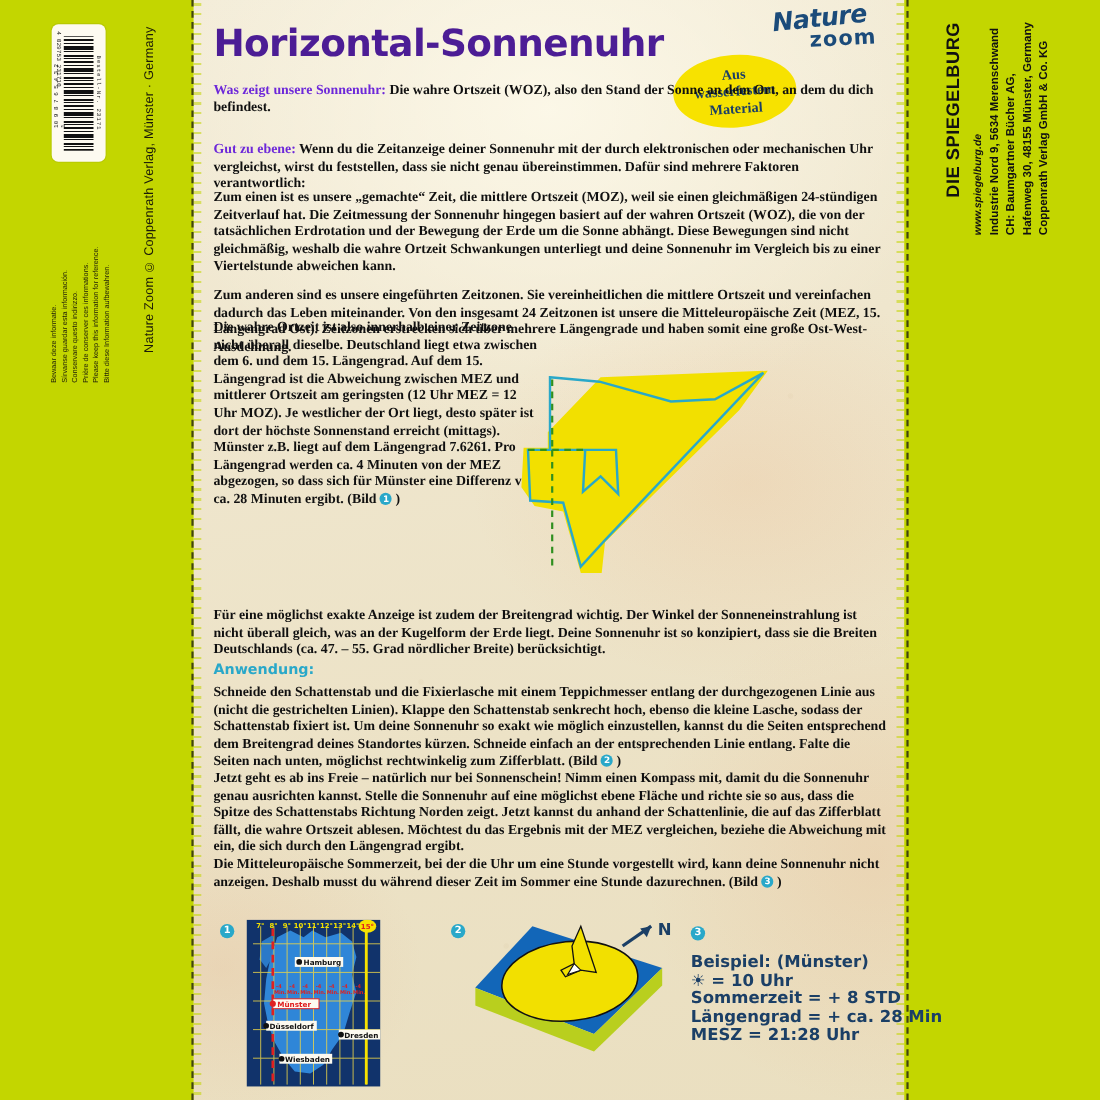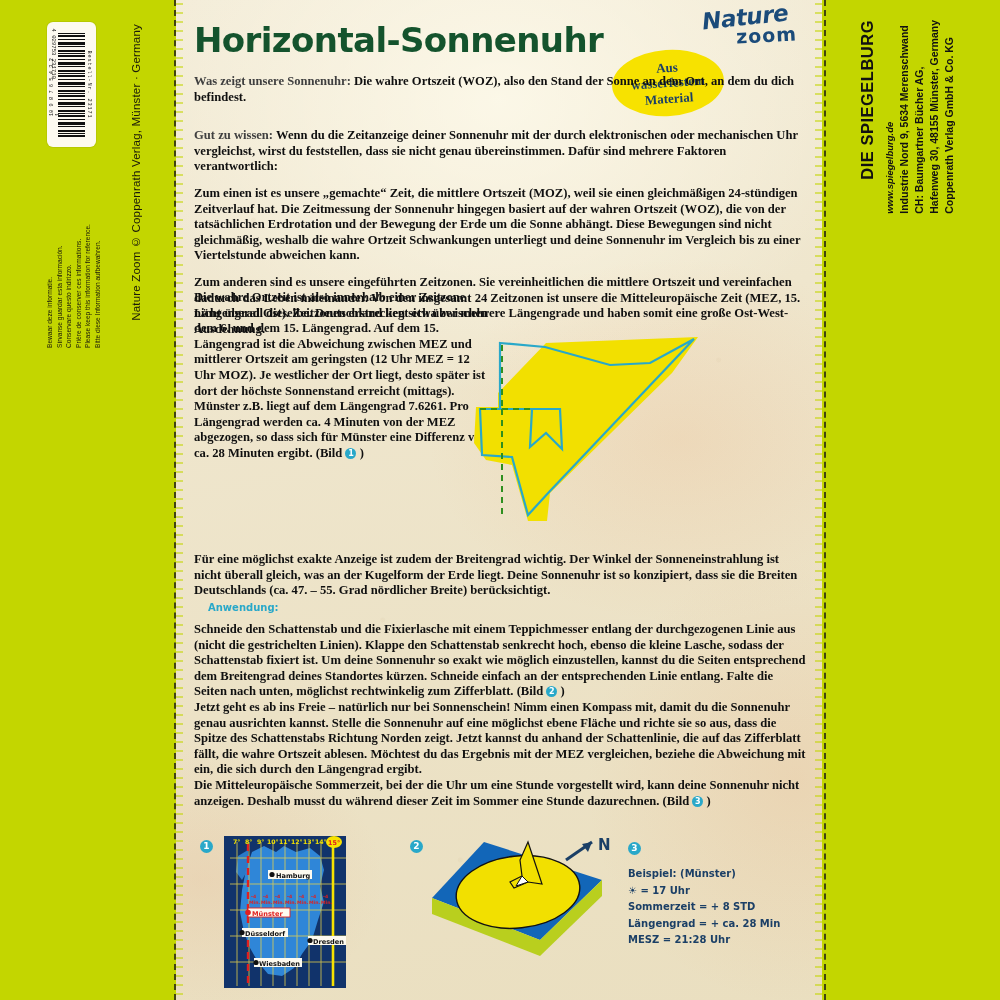--- a/index.html
+++ b/index.html
@@ -93,48 +93,48 @@
 
   
   .badge{position:absolute;left:612px;top:50px;width:112px;height:66px;
     background:#f7e200;border-radius:50%;display:flex;align-items:center;justify-content:center;
     transform:rotate(-4deg);}
   .badge span{display:block;text-align:center;font-family:"Liberation Serif",serif;
     font-weight:700;font-size:13px;line-height:15.5px;color:#1b3f66;}
 
   
   .title{position:absolute;left:194px;top:20px;font-family:"DejaVu Sans",sans-serif;
-    font-weight:700;font-size:34px;color:#14532d;letter-spacing:-.6px;}
+    font-weight:700;font-size:34px;color:#4c1d95;letter-spacing:-.6px;}
   .copy{position:absolute;left:194px;width:612px;color:#101010;
     font-size:12.6px;line-height:15.6px;font-weight:700;}
   .copy p{margin:0 0 11px 0;}
-  .lead{color:#404040;font-weight:700;}
+  .lead{color:#6d28d9;font-weight:700;}
   .blk1{top:74px}
   .blk2{top:128px}
-  .blk3{top:186px}
+  .blk3{top:172px}
   .blk4{top:290px;width:300px}
   .blk5{top:552px}
-  .anw-head{position:absolute;left:208px;top:602px;font-family:"DejaVu Sans",sans-serif;
-    font-weight:700;font-size:10px;color:#29a8c9;}
+  .anw-head{position:absolute;left:194px;top:602px;font-family:"DejaVu Sans",sans-serif;
+    font-weight:700;font-size:13px;color:#29a8c9;}
   .blk6{top:622px}
   .num{display:inline-block;width:11px;height:11px;border-radius:50%;background:#29a8c9;
     color:#fff;font-family:"DejaVu Sans",sans-serif;font-size:8px;font-weight:700;
     text-align:center;line-height:11px;vertical-align:1px;}
 
   
   .gnomon{position:absolute;left:450px;top:325px;width:270px;height:200px;}
 
   
   .fig-badge{position:absolute;width:13px;height:13px;border-radius:50%;background:#29a8c9;
     color:#fff;font-family:"DejaVu Sans",sans-serif;font-size:9px;font-weight:700;
     text-align:center;line-height:13px;}
   .map{position:absolute;left:224px;top:836px;width:122px;height:152px;overflow:hidden;}
   .fig2{position:absolute;left:432px;top:836px;width:190px;height:152px;}
   .fig3{position:absolute;left:628px;top:866px;width:190px;}
-  .fig3 div{font-family:"DejaVu Sans",sans-serif;font-weight:700;font-size:10px;
+  .fig3 div{font-family:"DejaVu Sans",sans-serif;font-weight:700;font-size:15px;
     color:#1b3f66;line-height:16.5px;white-space:nowrap;}
   .sunglyph{display:inline-block;color:#1b3f66;}
 </style>
 </head>
 <body>
 
 <div id="page">
 
   <div class="paper">
     <div class="edge l"></div>
@@ -192,21 +192,21 @@
     </span>
   </div>
 
   <div class="title">Horizontal-Sonnenuhr</div>
 
   <div class="copy blk1">
     <p><span class="lead">Was zeigt unsere Sonnenuhr:</span><span> Die wahre Ortszeit (WOZ), also den Stand der Sonne an dem Ort, an dem du dich befindest.</span></p>
   </div>
 
   <div class="copy blk2">
-    <p><span class="lead">Gut zu wissen:</span><span> Wenn du die Zeitanzeige deiner Sonnenuhr mit der durch elektronischen oder mechanischen Uhr vergleichst, wirst du feststellen, dass sie nicht genau übereinstimmen. Dafür sind mehrere Faktoren verantwortlich:</span></p>
+    <p><span class="lead">Gut zu ebene:</span><span> Wenn du die Zeitanzeige deiner Sonnenuhr mit der durch elektronischen oder mechanischen Uhr vergleichst, wirst du feststellen, dass sie nicht genau übereinstimmen. Dafür sind mehrere Faktoren verantwortlich:</span></p>
   </div>
 
   <div class="copy blk3">
     <p>Zum einen ist es unsere „gemachte“ Zeit, die mittlere Ortszeit (MOZ), weil sie einen gleichmäßigen 24-stündigen Zeitverlauf hat. Die Zeitmessung der Sonnenuhr hingegen basiert auf der wahren Ortszeit (WOZ), die von der tatsächlichen Erdrotation und der Bewegung der Erde um die Sonne abhängt. Diese Bewegungen sind nicht gleichmäßig, weshalb die wahre Ortzeit Schwankungen unterliegt und deine Sonnenuhr im Vergleich bis zu einer Viertelstunde abweichen kann.</p>
     <p>Zum anderen sind es unsere eingeführten Zeitzonen. Sie vereinheitlichen die mittlere Ortszeit und vereinfachen dadurch das Leben miteinander. Von den insgesamt 24 Zeitzonen ist unsere die Mitteleuropäische Zeit (MEZ, 15. Längengrad Ost). Zeitzonen erstrecken sich über mehrere Längengrade und haben somit eine große Ost-West-Ausdehnung.</p>
   </div>
 
   <div class="copy blk4">
     <p><span>Die wahre Ortzeit ist also innerhalb einer Zeitzone nicht überall dieselbe. Deutschland liegt etwa zwischen dem 6. und dem 15. Längengrad. Auf dem 15. Längengrad ist die Abweichung zwischen MEZ und mittlerer Ortszeit am geringsten (12 Uhr MEZ = 12 Uhr MOZ). Je westlicher der Ort liegt, desto später ist dort der höchste Sonnenstand erreicht (mittags). Münster z.B. liegt auf dem Längengrad 7.6261. Pro Längengrad werden ca. 4 Minuten von der MEZ abgezogen, so dass sich für Münster eine Differenz von ca. 28 Minuten ergibt. (Bild </span><span class="num">1</span><span> )</span></p>
   </div>
@@ -314,20 +314,20 @@
       <path d="M160,6 L150,8 L156,16 Z" fill="#1b3f66"></path>
       <text x="166" y="14" font-family="DejaVu Sans, sans-serif" font-size="15" font-weight="700" fill="#1b3f66">N</text>
     </svg>
   </div>
 
   <div class="fig-badge" style="left:628px;top:842px">3</div>
   <div class="fig3">
     <div>Beispiel: (Münster)</div>
     <div>
       <span class="sunglyph">☀</span>
-      <span>= 17 Uhr</span>
+      <span>= 10 Uhr</span>
     </div>
     <div>Sommerzeit = + 8 STD</div>
     <div>Längengrad = + ca. 28 Min</div>
     <div>MESZ = 21:28 Uhr</div>
   </div>
 
 </div>
 
 </body></html>

